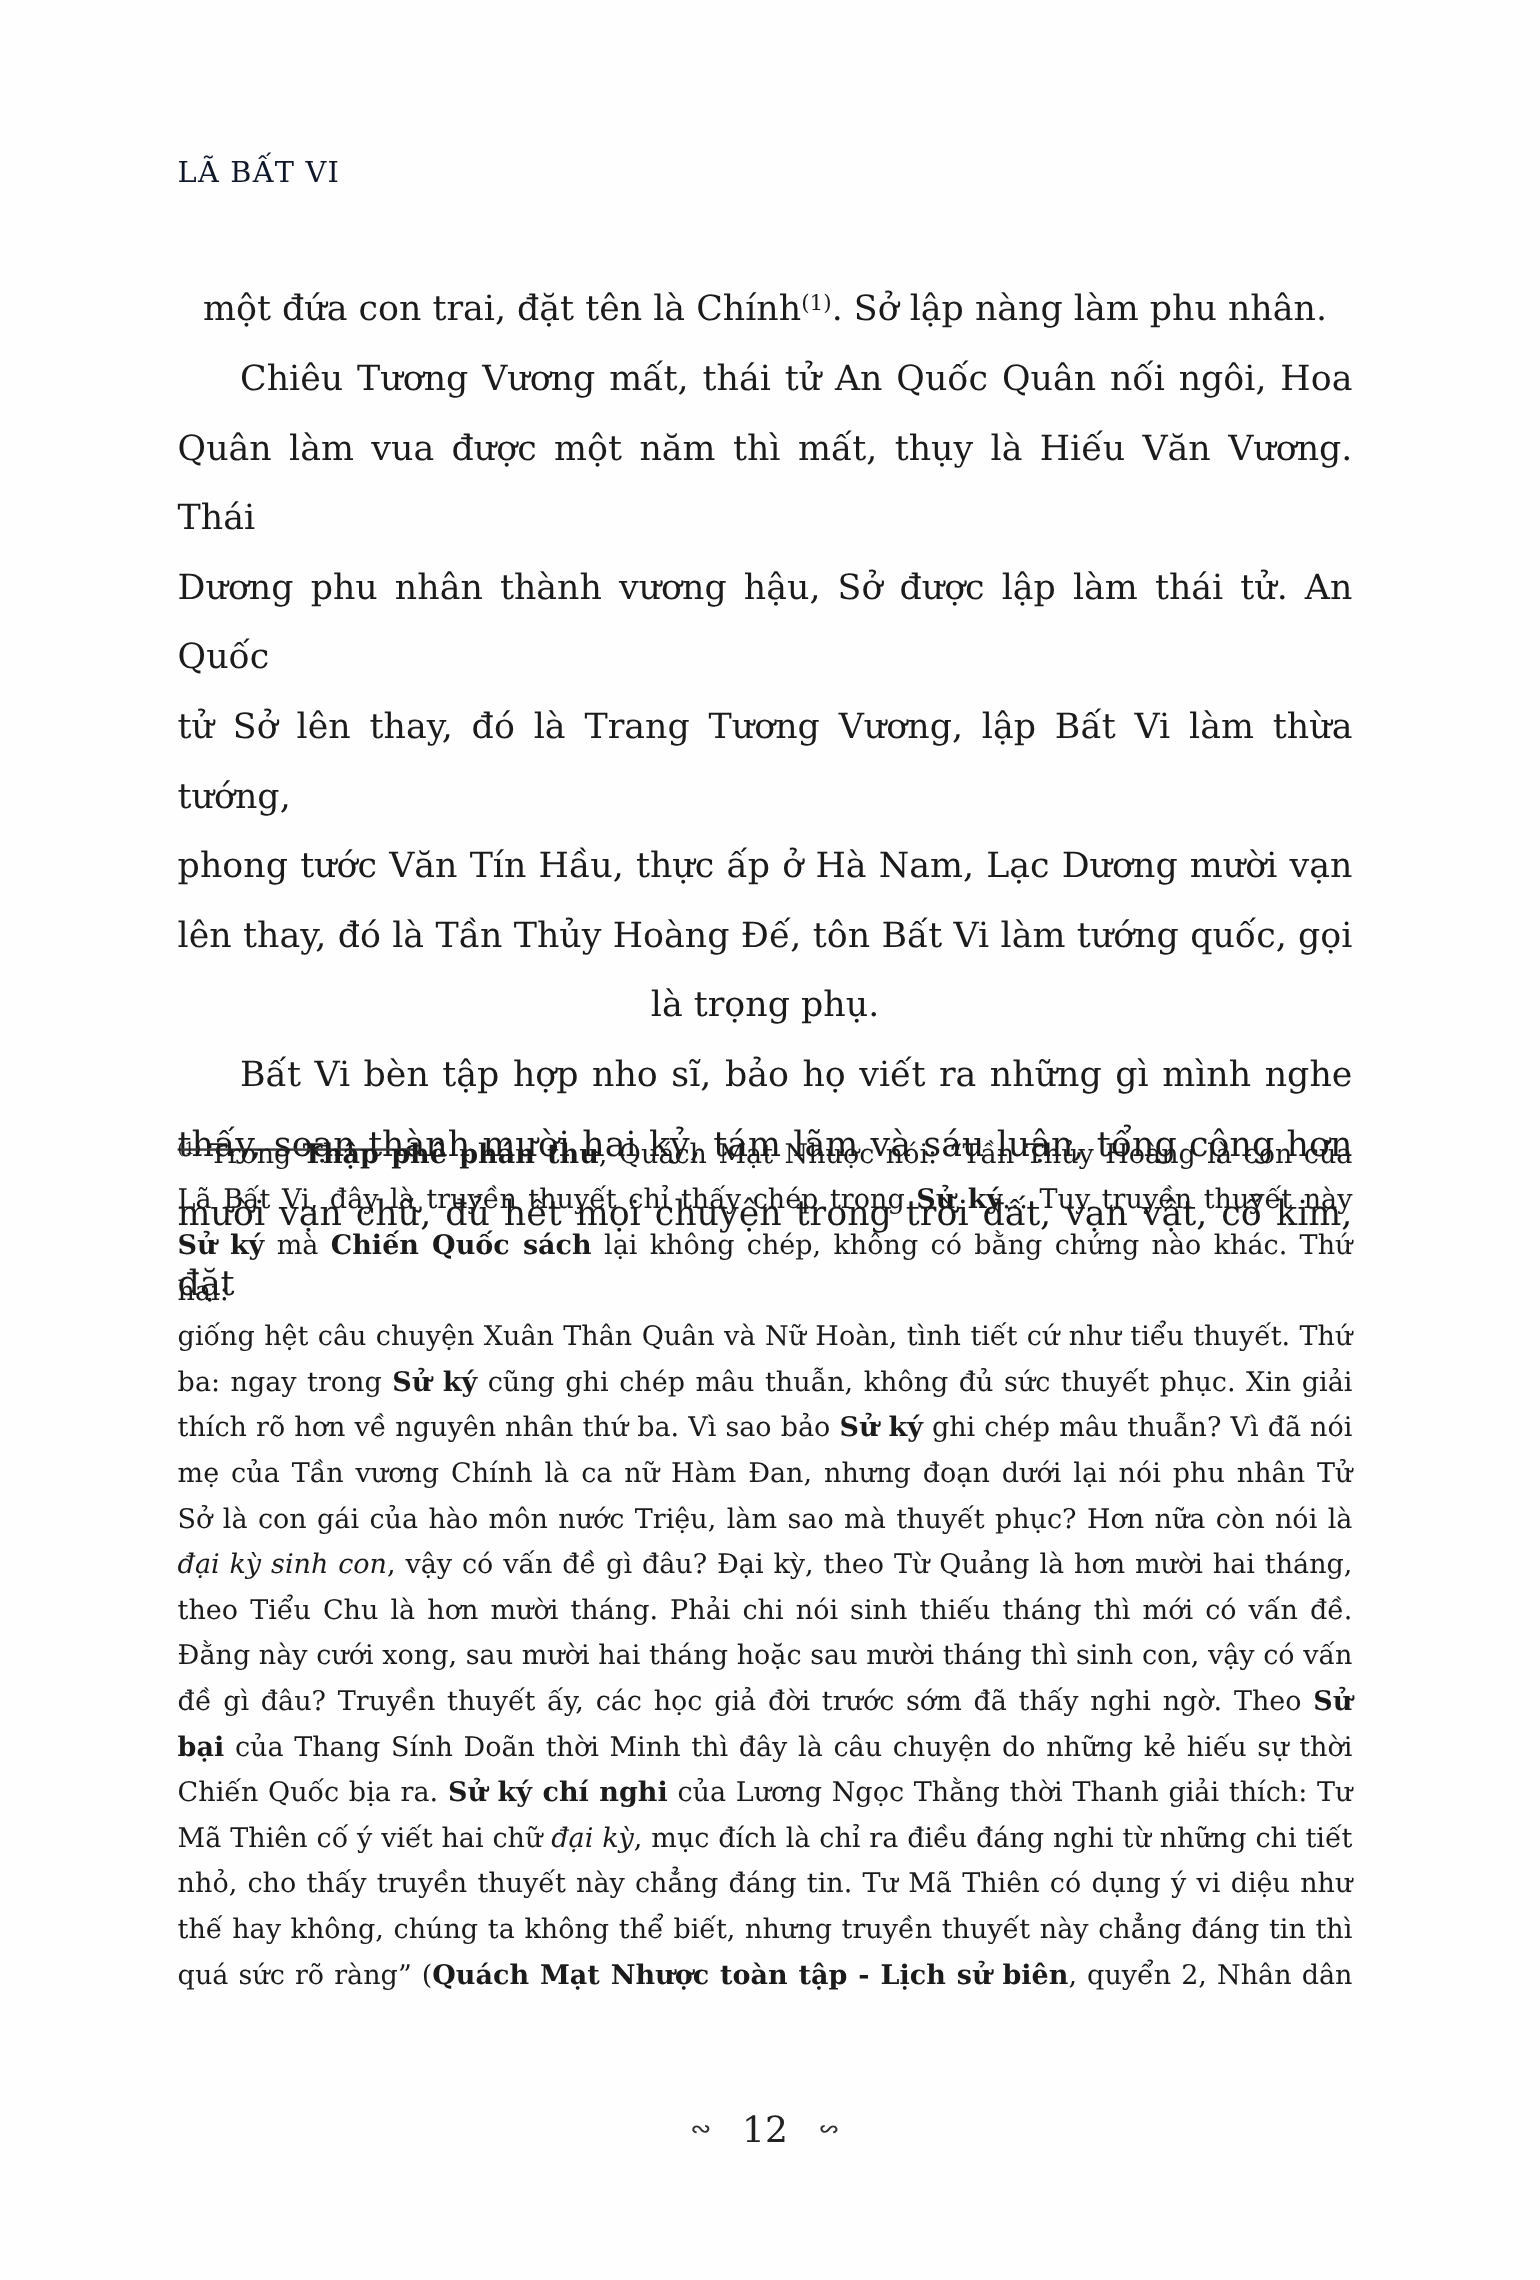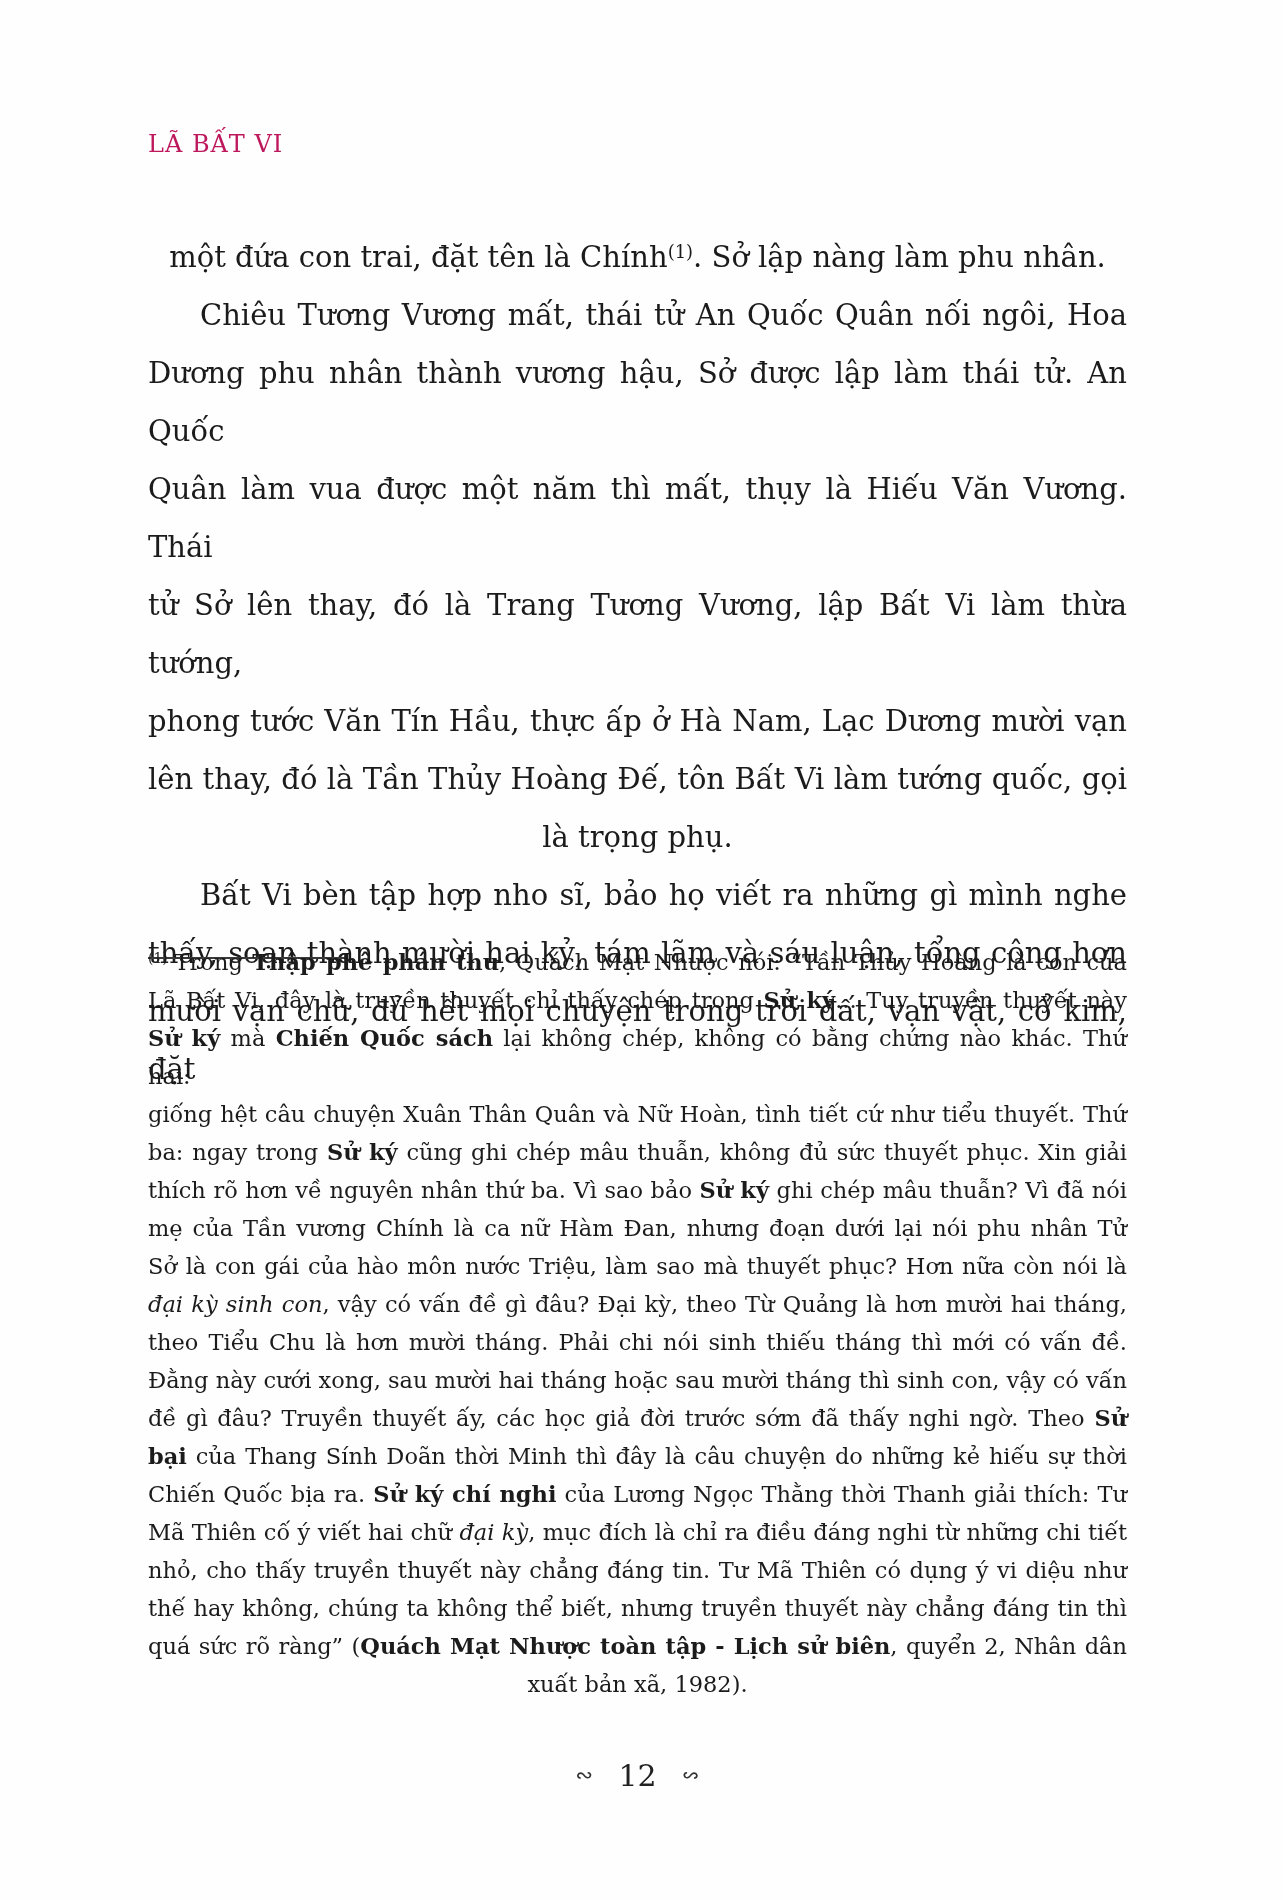--- a/index.html
+++ b/index.html
@@ -7,21 +7,21 @@
     position:relative;
     width:1283px;height:1900px;
     background:#fefefe;
     color:#1b1b1b;
     font-family:"DejaVu Serif","Liberation Serif",serif;
     overflow:hidden;
     margin:0 auto;
   }
   .running-header{
     position:absolute;left:148px;top:130px;
-    font-size:24px;letter-spacing:1px;color:#be185d;
+    font-size:24px;letter-spacing:1px;color:#0f172a;
   }
   .body-text{
     position:absolute;left:148px;top:228px;width:979px;
     font-size:29px;line-height:58px;
   }
   .footnote-rule{
     position:absolute;left:148px;top:957px;width:197px;height:2px;
     background:#3a3a3a;
   }
   .footnote{
@@ -47,22 +47,22 @@
 </style>
 </head>
 <body>
 
 <div class="page">
   <div class="running-header">LÃ BẤT VI</div>
 
   <div class="body-text">
       <div class="tline"><span>một đứa con trai, đặt tên là Chính</span><span class="sup">(1)</span><span>. Sở lập nàng làm phu nhân.</span></div>
       <div class="tline just ind"><span>Chiêu Tương Vương mất, thái tử An Quốc Quân nối ngôi, Hoa</span></div>
+      <div class="tline just"><span>Quân làm vua được một năm thì mất, thụy là Hiếu Văn Vương. Thái</span></div>
       <div class="tline just"><span>Dương phu nhân thành vương hậu, Sở được lập làm thái tử. An Quốc</span></div>
-      <div class="tline just"><span>Quân làm vua được một năm thì mất, thụy là Hiếu Văn Vương. Thái</span></div>
       <div class="tline just"><span>tử Sở lên thay, đó là Trang Tương Vương, lập Bất Vi làm thừa tướng,</span></div>
       <div class="tline just"><span>phong tước Văn Tín Hầu, thực ấp ở Hà Nam, Lạc Dương mười vạn</span></div>
       <div class="tline just"><span>lên thay, đó là Tần Thủy Hoàng Đế, tôn Bất Vi làm tướng quốc, gọi</span></div>
       <div class="tline"><span>là trọng phụ.</span></div>
       <div class="tline just ind"><span>Bất Vi bèn tập hợp nho sĩ, bảo họ viết ra những gì mình nghe</span></div>
       <div class="tline just"><span>thấy, soạn thành mười hai kỷ, tám lãm và sáu luận, tổng cộng hơn</span></div>
       <div class="tline just"><span>mười vạn chữ, đủ hết mọi chuyện trong trời đất, vạn vật, cổ kim, đặt</span></div>
     </div>
 
   <div class="footnote-rule"></div>
@@ -79,21 +79,20 @@
       <div class="tline just"><span class="i">đại kỳ sinh con</span><span>, vậy có vấn đề gì đâu? Đại kỳ, theo Từ Quảng là hơn mười hai tháng,</span></div>
       <div class="tline just"><span>theo Tiểu Chu là hơn mười tháng. Phải chi nói sinh thiếu tháng thì mới có vấn đề.</span></div>
       <div class="tline just"><span>Đằng này cưới xong, sau mười hai tháng hoặc sau mười tháng thì sinh con, vậy có vấn</span></div>
       <div class="tline just"><span>đề gì đâu? Truyền thuyết ấy, các học giả đời trước sớm đã thấy nghi ngờ. Theo </span><span class="b">Sử</span></div>
       <div class="tline just"><span class="b">bại</span><span> của Thang Sính Doãn thời Minh thì đây là câu chuyện do những kẻ hiếu sự thời</span></div>
       <div class="tline just"><span>Chiến Quốc bịa ra. </span><span class="b">Sử ký chí nghi</span><span> của Lương Ngọc Thằng thời Thanh giải thích: Tư</span></div>
       <div class="tline just"><span>Mã Thiên cố ý viết hai chữ </span><span class="i">đại kỳ</span><span>, mục đích là chỉ ra điều đáng nghi từ những chi tiết</span></div>
       <div class="tline just"><span>nhỏ, cho thấy truyền thuyết này chẳng đáng tin. Tư Mã Thiên có dụng ý vi diệu như</span></div>
       <div class="tline just"><span>thế hay không, chúng ta không thể biết, nhưng truyền thuyết này chẳng đáng tin thì</span></div>
       <div class="tline just"><span>quá sức rõ ràng” (</span><span class="b">Quách Mạt Nhược toàn tập - Lịch sử biên</span><span>, quyển 2, Nhân dân</span></div>
-      <div class="tline"><span>xuất bản xã, 1982).</span></div>
     </div>
 
   <div class="footer">
     <span class="orn left">∾</span>
     <span class="num">12</span>
     <span class="orn right">∾</span>
   </div>
 </div>
 
 </body></html>

